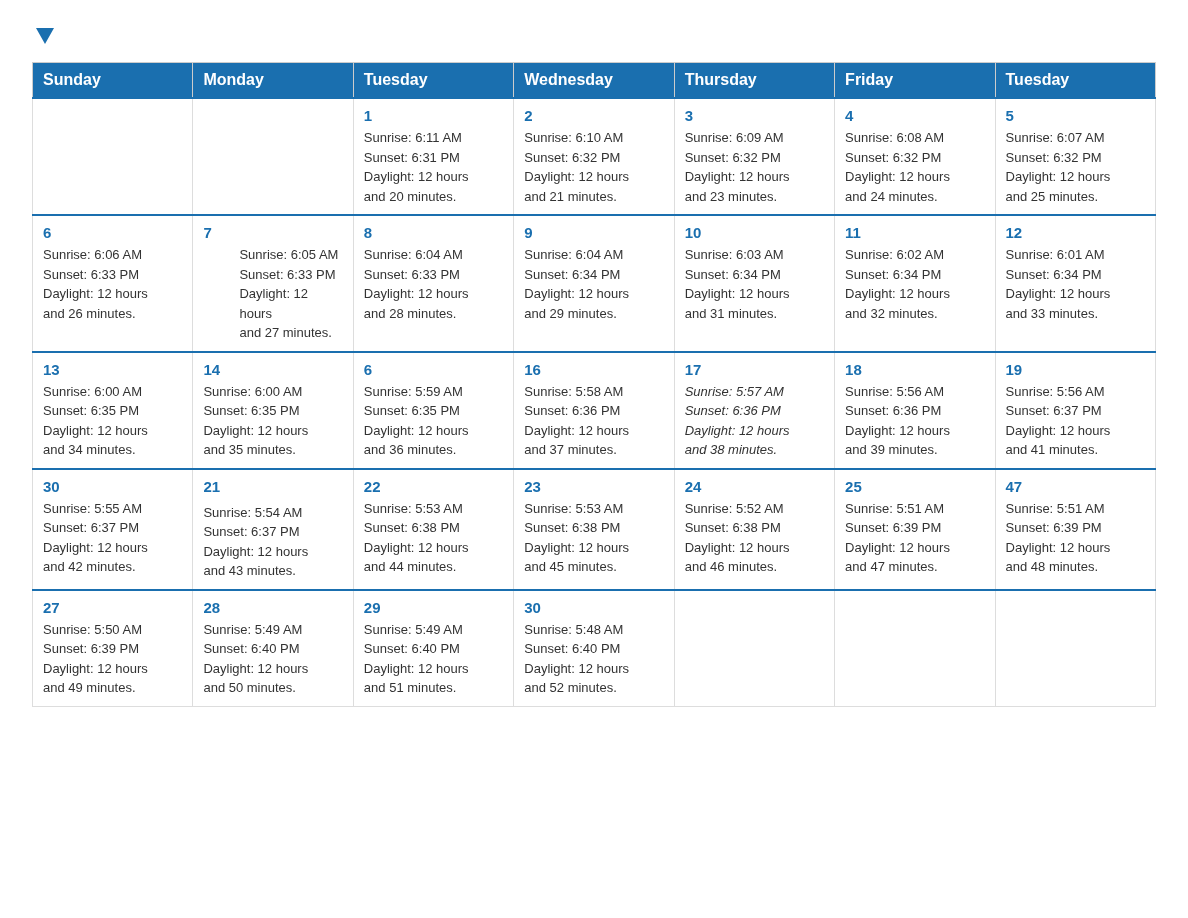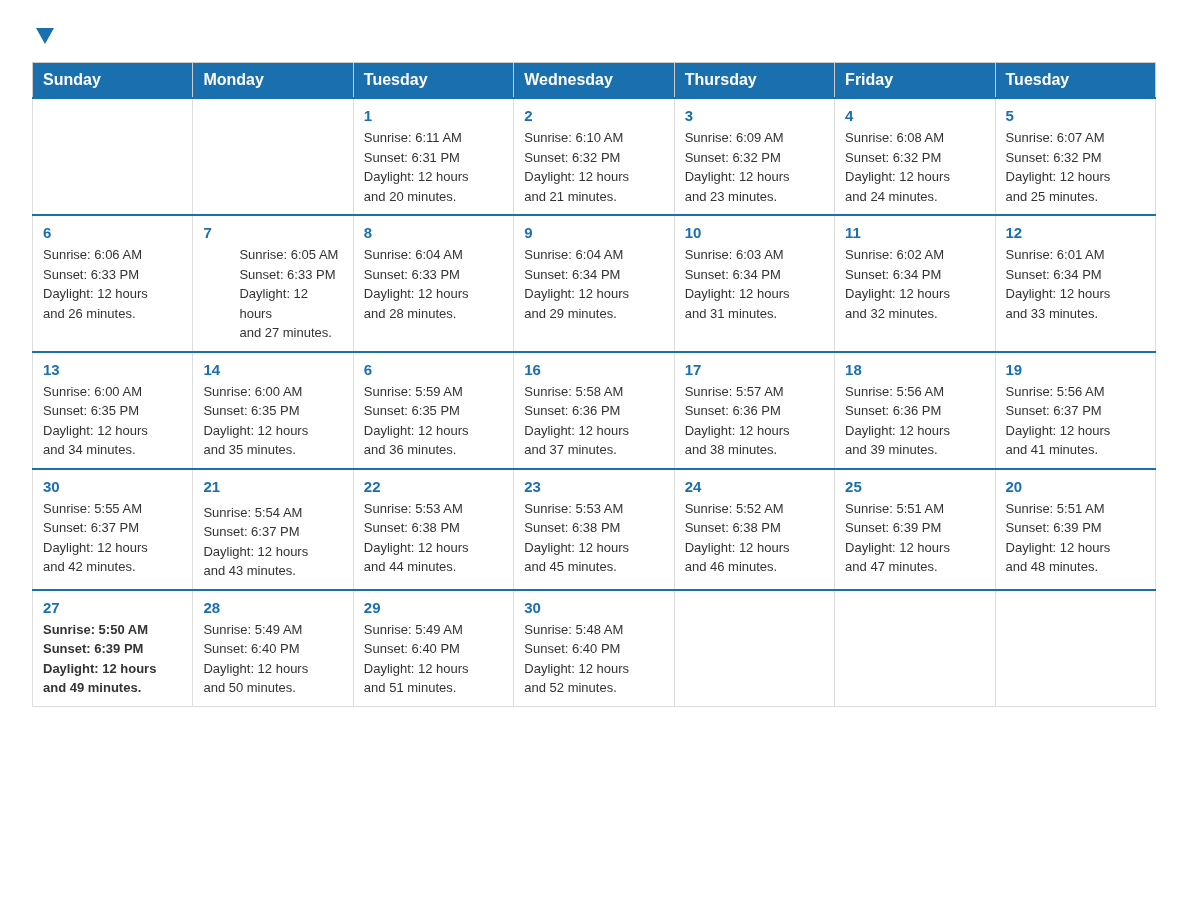--- a/index.html
+++ b/index.html
@@ -236,21 +236,21 @@
         </td>
         <td>
           <span class="day-number">16</span>
           <div class="day-info" style="white-space: pre-line;">Sunrise: 5:58 AM
 Sunset: 6:36 PM
 Daylight: 12 hours
 and 37 minutes.</div>
         </td>
         <td>
           <span class="day-number">17</span>
-          <div class="day-info" style="white-space: pre-line;">Sunrise: 5:57 AM
+          <div class="day-info" style="white-space: pre-line; font-style: italic;">Sunrise: 5:57 AM
 Sunset: 6:36 PM
 Daylight: 12 hours
 and 38 minutes.</div>
         </td>
         <td>
           <span class="day-number">18</span>
           <div class="day-info" style="white-space: pre-line;">Sunrise: 5:56 AM
 Sunset: 6:36 PM
 Daylight: 12 hours
 and 39 minutes.</div>
@@ -300,31 +300,31 @@
 and 46 minutes.</div>
         </td>
         <td>
           <span class="day-number">25</span>
           <div class="day-info" style="white-space: pre-line;">Sunrise: 5:51 AM
 Sunset: 6:39 PM
 Daylight: 12 hours
 and 47 minutes.</div>
         </td>
         <td>
-          <span class="day-number">20</span>
+          <span class="day-number">47</span>
           <div class="day-info" style="white-space: pre-line;">Sunrise: 5:51 AM
 Sunset: 6:39 PM
 Daylight: 12 hours
 and 48 minutes.</div>
         </td>
       </tr>
       <tr class="week-row">
         <td>
           <span class="day-number">27</span>
-          <div class="day-info" style="white-space: pre-line; font-weight: bold;">Sunrise: 5:50 AM
+          <div class="day-info" style="white-space: pre-line;">Sunrise: 5:50 AM
 Sunset: 6:39 PM
 Daylight: 12 hours
 and 49 minutes.</div>
         </td>
         <td>
           <span class="day-number">28</span>
           <div class="day-info" style="white-space: pre-line;">Sunrise: 5:49 AM
 Sunset: 6:40 PM
 Daylight: 12 hours
 and 50 minutes.</div>

